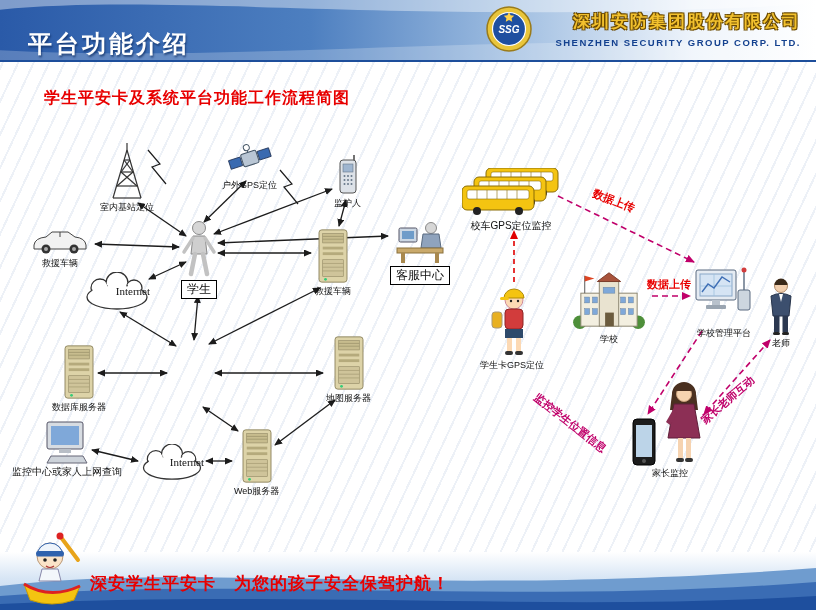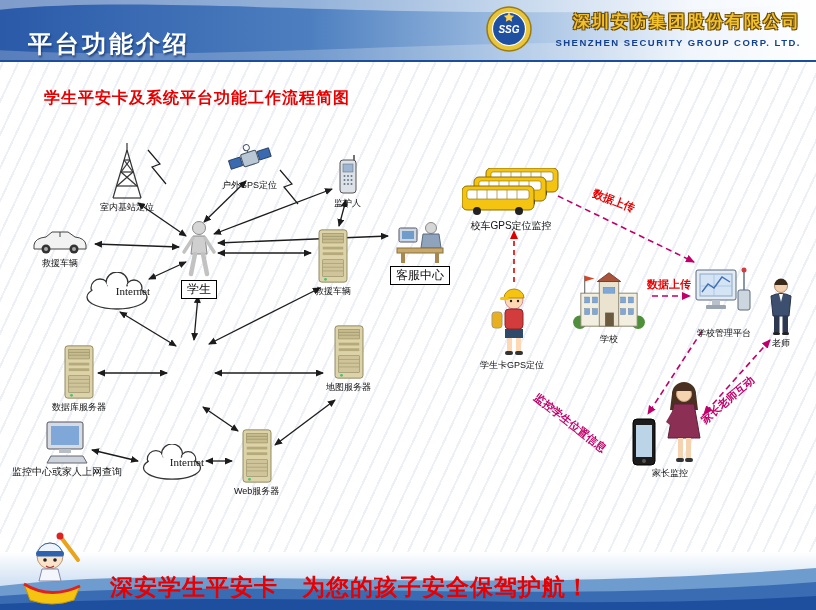--- a/index.html
+++ b/index.html
@@ -22,21 +22,21 @@
 .box{border:1px solid #000;background:#fff;padding:0 5px;font-size:12px;margin-top:2px}
 .cloud-text{position:absolute;left:0;right:0;top:13px;text-align:right;font-size:11px;color:#111;font-family:"Liberation Serif","DejaVu Serif",serif}
 .rlabel{position:absolute;font-size:11px;font-weight:bold;white-space:nowrap;z-index:3}
 .red{color:#e80000}.mag{color:#c0006a}
 .busnode .nlabel{font-size:10px}
 .prow{display:flex;align-items:flex-end;gap:2px}
 .dm{stroke:#c0006a;stroke-dasharray:6 4;stroke-width:1.6;fill:none}
 .dr{stroke:#e00000;stroke-dasharray:5 4;stroke-width:1.6;fill:none}
 .footer{position:absolute;left:0;bottom:0;width:100%;height:58px;background:linear-gradient(180deg,#ffffff,#d8e6f5 45%,#b9d2ec);z-index:5}
 .fwave{position:absolute;inset:0;width:100%;height:100%}
-.slogan{position:absolute;left:110px;top:20px;font-size:23px;font-weight:bold;color:#e80000;letter-spacing:1px;z-index:3}
+.slogan{position:absolute;left:90px;top:20px;font-size:17px;font-weight:bold;color:#e80000;letter-spacing:1px;z-index:3}
 .mascot{position:absolute;left:20px;top:-26px;z-index:6}
 </style>
 </head>
 <body>
 
 <div class="slide">
   <div class="stripes"></div>
 
   <header class="header">
     <svg class="hwave" viewBox="0 0 816 62" preserveAspectRatio="none">
@@ -254,21 +254,21 @@
     </div>
 
     <div class="node" style="left:52px;top:344px">
       <svg width="38" height="56" viewBox="0 0 40 60">
           <use href="#sym-server"></use>
         </svg>
       <div class="nlabel">数据库服务器</div>
     </div>
 
 
-    <div class="node" style="left:326px;top:324px">
+    <div class="node" style="left:326px;top:335px">
       <svg width="38" height="56" viewBox="0 0 40 60">
           <use href="#sym-server"></use>
         </svg>
       <div class="nlabel">地图服务器</div>
     </div>
 
     <div class="node" style="left:234px;top:428px">
       <svg width="38" height="56" viewBox="0 0 40 60">
           <use href="#sym-server"></use>
         </svg>

